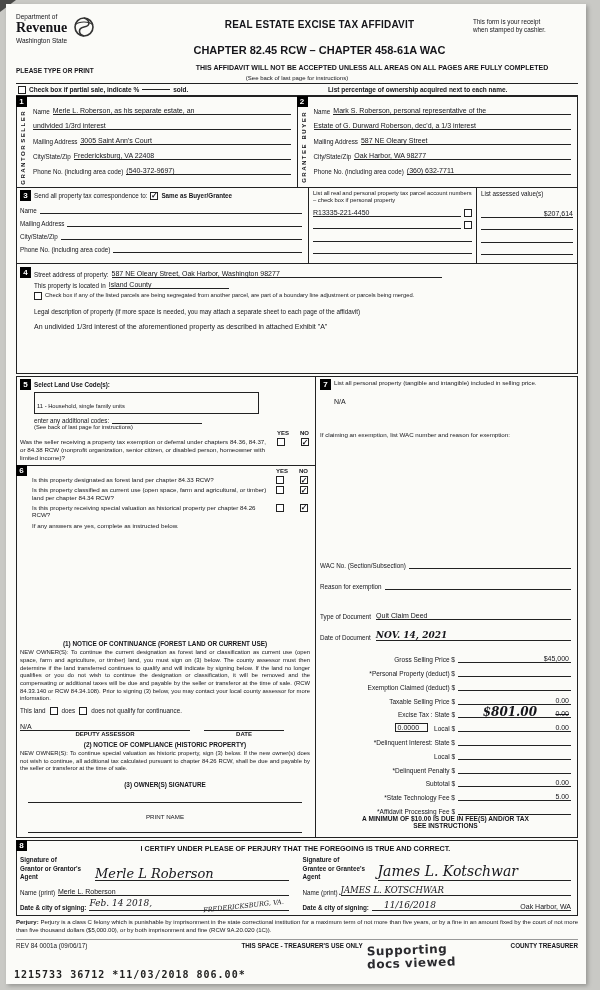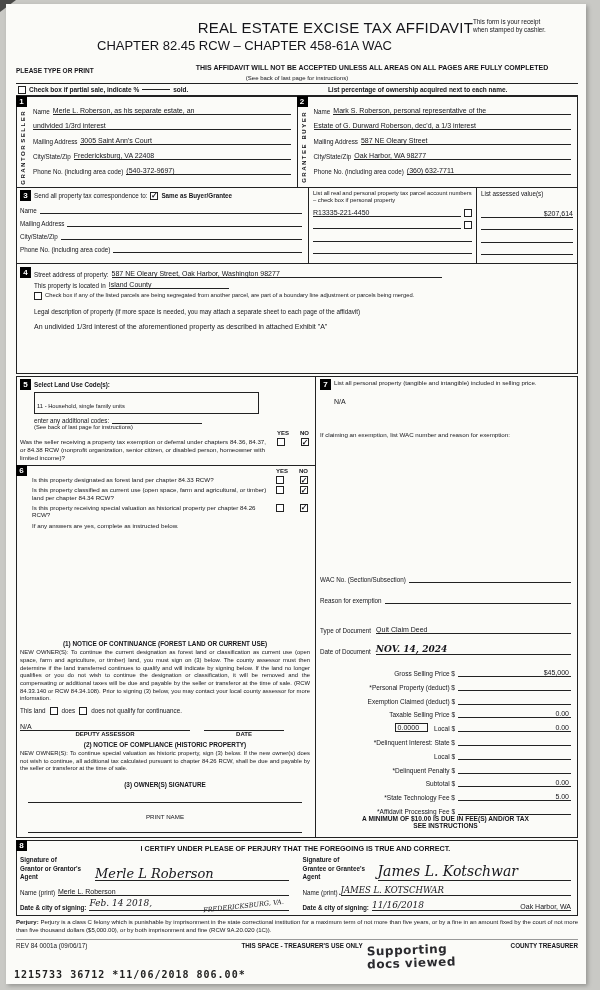--- a/index.html
+++ b/index.html
@@ -20,22 +20,22 @@
   .hand { font-family:"DejaVu Serif", serif; font-style:italic; }
   .struck { text-decoration:line-through; }
 
   
   .hdr { display:flex; height:46px; }
   .agency { display:flex; width:150px; }
   .agency-text { font-size:6.5px; line-height:1.15; padding-top:3px; }
   .dept2 { font-size:14px; font-weight:bold; font-family:"Liberation Serif", serif; display:block; }
   .logo { margin-left:2px; margin-top:2px; }
   .titleblk { flex:1; text-align:center; padding-top:9px; }
-  .title { font-size:15px; font-weight:normal; letter-spacing:.2px;text-align:right; }
-  .chapter { font-size:13px; font-weight:normal; margin-top:2px; }
+  .title { font-size:10px; font-weight:bold; letter-spacing:.2px; }
+  .chapter { font-size:11px; font-weight:bold; margin-top:14px; }
   .receipt { width:105px; font-size:6.3px; text-align:left; padding-top:8px; line-height:1.3; }
 
   .typerow { display:flex; align-items:flex-end; }
   .pleasetype { font-size:6.5px; width:150px; }
   .warnwrap { flex:1; text-align:center; }
   .warning { font-size:7px; font-weight:bold; }
   .seeback { text-align:center; font-size:6px; margin:1px 0 2px 0; }
 
   .partialrow { display:flex; border:1px solid #222; border-left:none; border-right:none; padding:1.5px 2px; font-size:6.5px; align-items:center; gap:3px; }
   .p-left { display:flex; align-items:center; gap:3px; width:55%; }
@@ -98,20 +98,32 @@
   .stamp { position:absolute; left:8px; bottom:4px; font-family:"DejaVu Sans Mono", monospace; font-size:10px; font-weight:bold; letter-spacing:1px; color:#222; }
 </style>
 </head>
 <body>
 
 <div class="artifact"></div>
 
 <div class="sheet">
 
   <div class="hdr">
+    <div class="agency">
+      <div class="agency-text">
+        <span>Department of</span>
+        <span class="dept2">Revenue</span>
+        <span>Washington State</span>
+      </div>
+      <svg class="logo" width="30" height="30" viewBox="0 0 30 30">
+        <circle cx="15" cy="15" r="9" fill="none" stroke="#333" stroke-width="1.6"></circle>
+        <path d="M15 6 C 21 8, 22 14, 15 15 C 9 16, 9 22, 15 24" fill="none" stroke="#333" stroke-width="1.6"></path>
+        <path d="M6 13 C 10 9, 20 9, 24 13" fill="none" stroke="#333" stroke-width="1.2"></path>
+      </svg>
+    </div>
     <div class="titleblk">
       <div class="title">REAL ESTATE EXCISE TAX AFFIDAVIT</div>
       <div class="chapter">CHAPTER 82.45 RCW – CHAPTER 458-61A WAC</div>
     </div>
     <div class="receipt">
       <div>This form is your receipt</div>
       <div>when stamped by cashier.</div>
     </div>
   </div>
 
@@ -378,39 +390,43 @@
         <span class="lbl">Reason for exemption</span>
         <span class="ul grow"></span>
       </div>
 
       <div class="fl" style="margin-top:22px;gap:5px;">
         <span class="lbl">Type of Document</span>
         <span class="ul grow val">Quit Claim Deed</span>
       </div>
       <div class="fl" style="margin-top:10px;gap:5px;">
         <span class="lbl">Date of Document</span>
-        <span class="ul grow hand b" style="font-size:9px;">NOV. 14, 2024</span>
+        <span class="ul grow hand b" style="font-size:9px;">NOV. 14, 2021</span>
       </div>
 
       <div style="margin-top:8px;">
         <div class="mrow">
           <span class="mlabel">Gross Selling Price  $</span>
           <span class="mline"><span>$45,000</span></span>
         </div>
         <div class="mrow">
           <span class="mlabel">*Personal Property (deduct)  $</span>
           <span class="mline"><span></span></span>
         </div>
         <div class="mrow">
           <span class="mlabel">Exemption Claimed (deduct)  $</span>
           <span class="mline"><span></span></span>
         </div>
         <div class="mrow">
           <span class="mlabel">Taxable Selling Price  $</span>
           <span class="mline"><span>0.00</span></span>
+        </div>
+        <div class="mrow">
+          <span class="mlabel">Excise Tax : State  $</span>
+          <span class="mline"><span class="hand handbig">$801.00</span><span class="struck">0.00</span></span>
         </div>
         <div class="mrow">
           <span class="mlabel" style="display:flex;justify-content:flex-end;align-items:flex-end;gap:2px;">
               <span class="ratebox">0.0000</span>
               <span>Local  $</span>
             </span>
           <span class="mline"><span>0.00</span></span>
         </div>
         <div class="mrow">
           <span class="mlabel">*Delinquent Interest: State  $</span>
@@ -471,21 +487,21 @@
           <span class="lbl b" style="white-space:normal;width:72px;line-height:1.3;"><span>Signature of</span><br><span>Grantee or Grantee's Agent</span></span>
           <span class="ul grow" style="position:relative;"><span class="hand signature" style="font-size:14px;top:0;">James L. Kotschwar</span></span>
         </div>
         <div class="smallrow">
           <span class="lbl">Name (print)</span>
           <span class="ul grow hand" style="font-size:8.5px;">JAMES L. KOTSCHWAR</span>
         </div>
         <div class="smallrow">
           <span class="lbl b">Date &amp; city of signing:</span>
           <span class="ul grow" style="display:flex;justify-content:space-between;align-items:flex-end;">
-            <span class="hand" style="font-size:9px;">11/16/2018</span>
+            <span class="hand" style="font-size:9px;margin-left:12px;">11/16/2018</span>
             <span class="val">Oak Harbor, WA</span>
           </span>
         </div>
       </div>
     </div>
   </div>
 
   <div class="perjury">
     <b>Perjury:</b>
     <span>Perjury is a class C felony which is punishable by imprisonment in the state correctional institution for a maximum term of not more than five years, or by a fine in an amount fixed by the court of not more than five thousand dollars ($5,000.00), or by both imprisonment and fine (RCW 9A.20.020 (1C)).</span>
@@ -495,14 +511,14 @@
     <span style="width:160px;">REV 84 0001a (09/06/17)</span>
     <span class="b" style="flex:1;text-align:center;">THIS SPACE - TREASURER'S USE ONLY</span>
     <span class="b" style="width:150px;text-align:right;">COUNTY TREASURER</span>
   </div>
 
   <div class="supporting">
     <div>Supporting</div>
     <div>docs viewed</div>
   </div>
 
-  <div class="stamp">1215733 36712 *11/06/2018 806.00*</div>
+  <div class="stamp">1215733 36712 *11/03/2018 806.00*</div>
 </div>
 
 </body></html>

